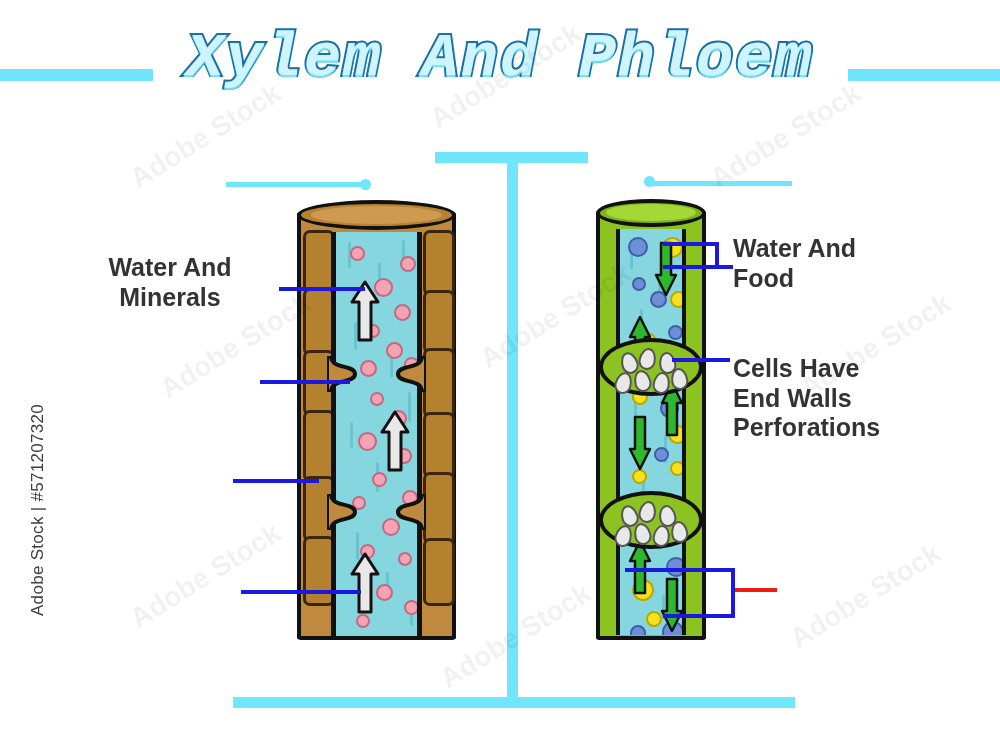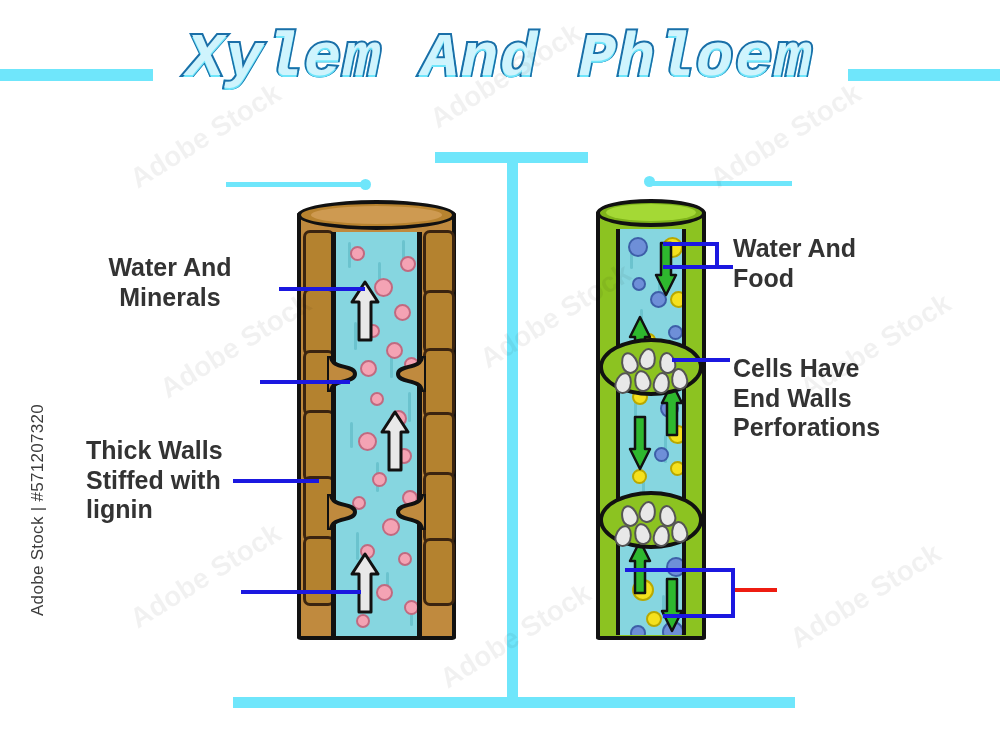--- a/index.html
+++ b/index.html
@@ -336,23 +336,20 @@
 
   <div class="pline" style="left:672px;top:358px;width:58px;"></div>
 
   <div class="pline" style="left:625px;top:568px;width:110px;"></div>
   <div class="pline-v" style="left:731px;top:568px;height:50px;"></div>
   <div class="pline" style="left:663px;top:614px;width:72px;"></div>
   <div class="rline" style="left:735px;top:588px;width:42px;"></div>
 
   <div class="caption" id="cap-water-minerals">Water And
 Minerals</div>
-  <div class="caption" id="cap-thick-walls">Thick Walls
-Stiffed with
-lignin</div>
 
   <div class="caption" id="cap-water-food">Water And
 Food</div>
   <div class="caption" id="cap-cells-have">Cells Have
 End Walls
 Perforations</div>
 
   <div id="adobe-credit">Adobe Stock | #571207320</div>
 
   <div class="wm" style="left:120px;top:120px;">Adobe Stock</div>

